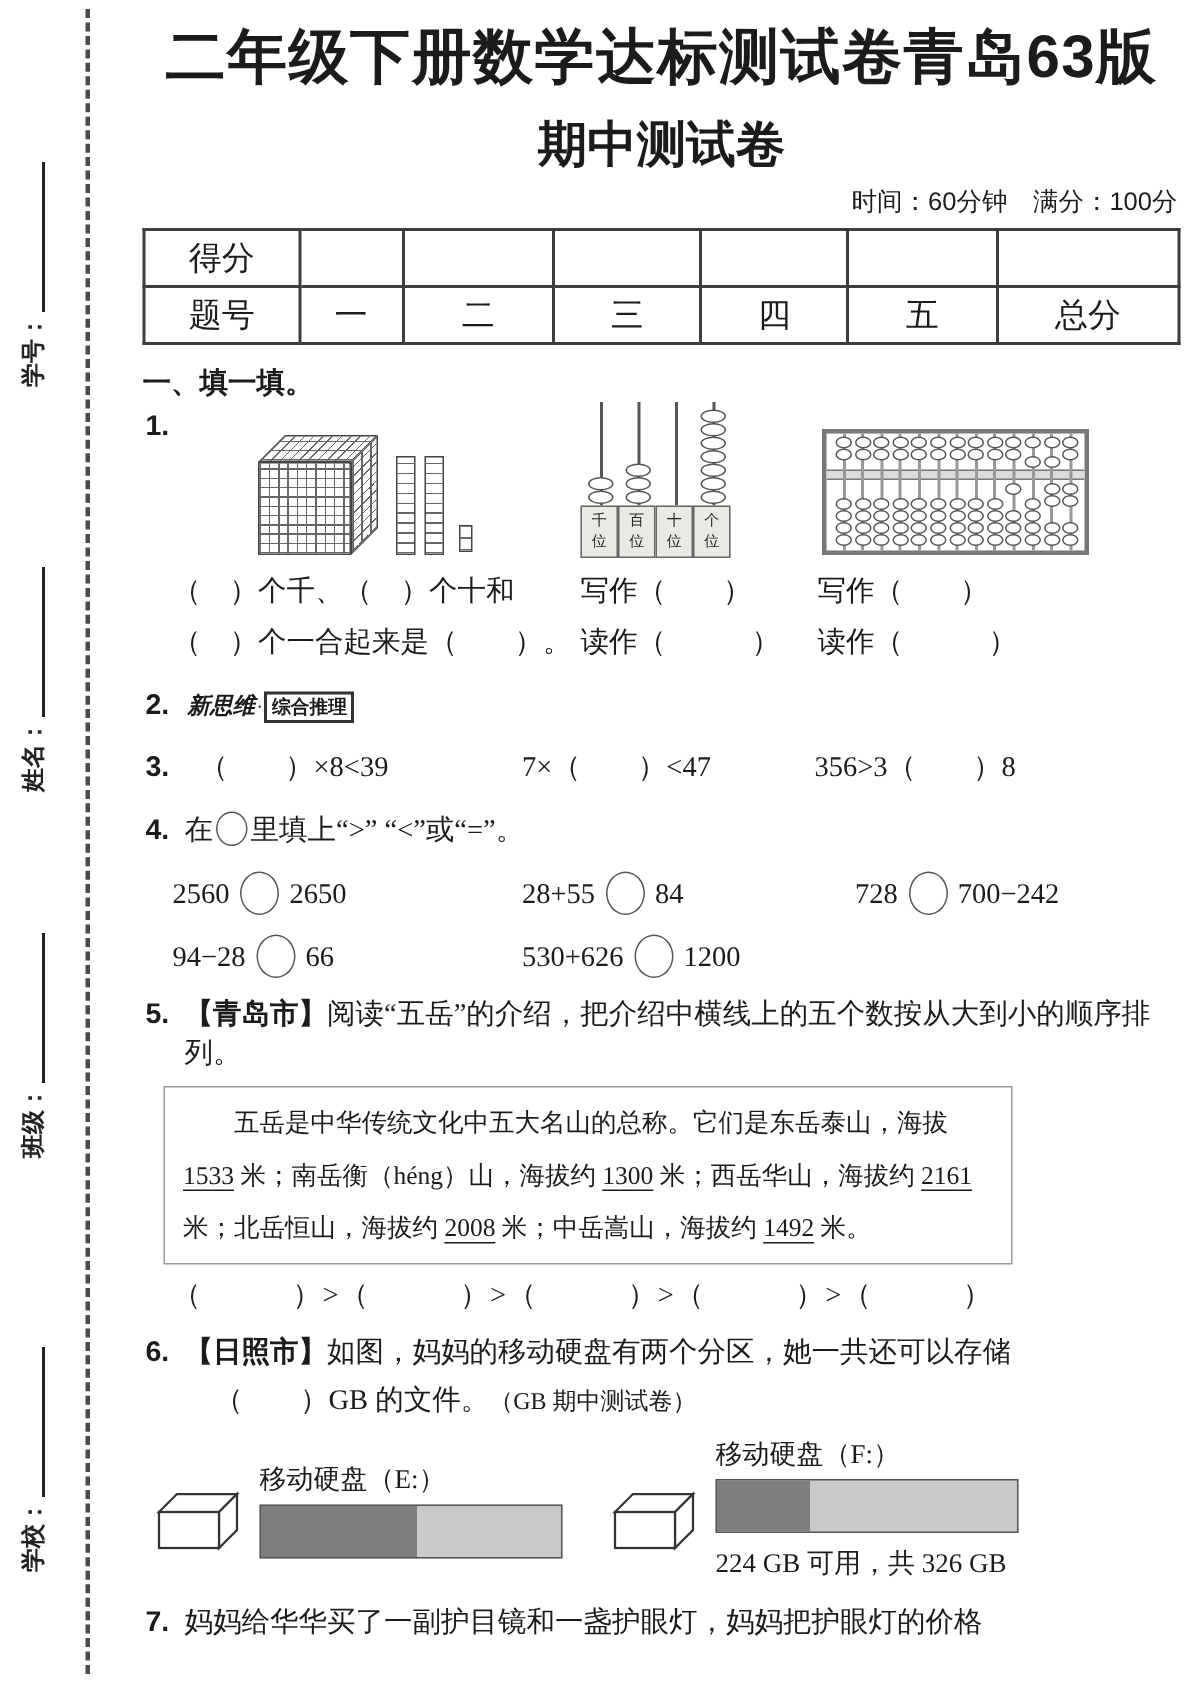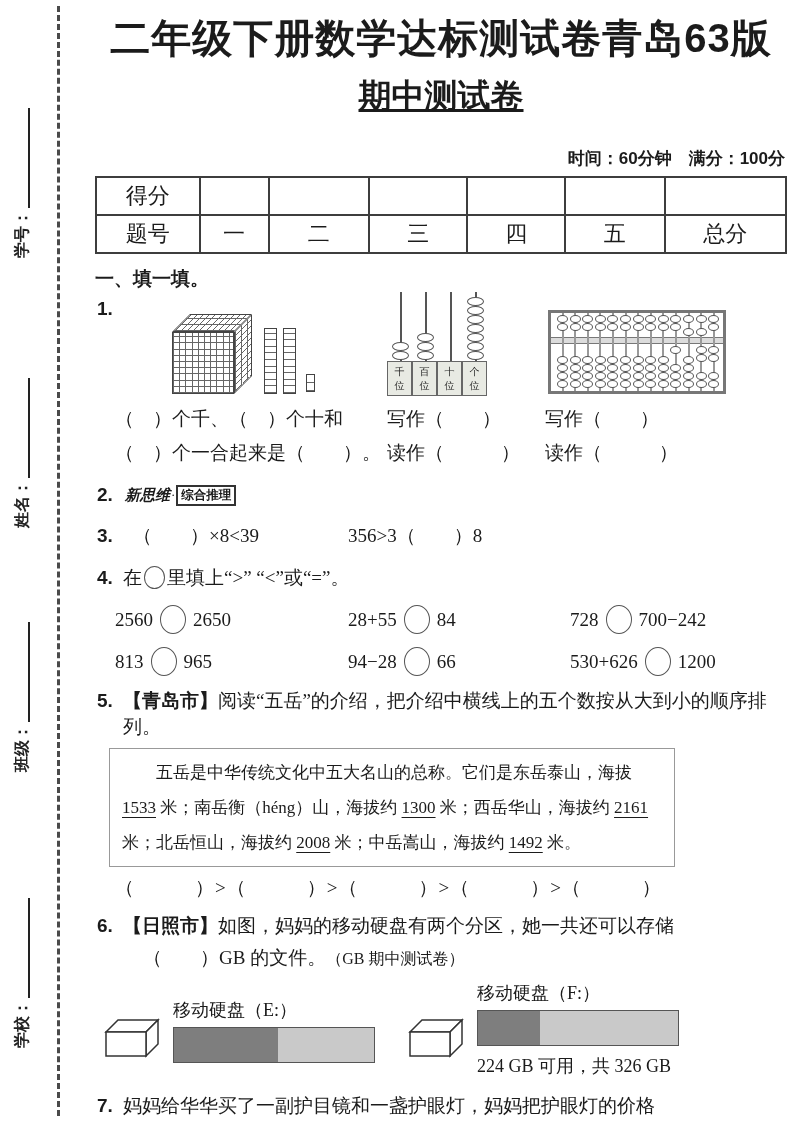--- a/index.html
+++ b/index.html
@@ -16,23 +16,23 @@
                 font-family:"Liberation Sans","DejaVu Sans",sans-serif;
                 font-size:16px; font-weight:700; color:#222; white-space:nowrap; }
   .side-line { flex:1; border-bottom:2px solid #222; margin:0 0 3px 2px; }
 
   
   .content { position:absolute; left:95px; top:0; width:692px; }
 
   .title { margin-top:14px; text-align:center; font-family:"Liberation Sans","DejaVu Sans",sans-serif;
            font-weight:700; font-size:40px; line-height:1.2; letter-spacing:1px; }
   .subtitle { margin-top:12px; text-align:center; font-family:"Liberation Sans","DejaVu Sans",sans-serif;
-              font-weight:700; font-size:33px;text-decoration:underline; }
-  .meta { margin-top:28px; text-align:right; font-family:"Liberation Sans","DejaVu Sans",sans-serif;
-          font-weight:700; font-size:17px; padding-right:2px; }
+              font-weight:700; font-size:33px; }
+  .meta { margin-top:4px; text-align:right; font-family:"Liberation Sans","DejaVu Sans",sans-serif;
+          font-weight:400; font-size:17px; padding-right:2px; }
 
   table.score { width:100%; margin-top:6px; border-collapse:collapse; }
   table.score td { border:2px solid #3d3d3d; height:38px; text-align:center;
                    font-size:22px; font-weight:500; }
 
   .sec-h { margin-top:12px; font-family:"Liberation Sans","DejaVu Sans",sans-serif;
            font-weight:700; font-size:19px; }
 
   .q { position:relative; font-size:19px; line-height:26px; }
   .qnum { position:absolute; left:2px; top:0; font-family:"Liberation Sans","DejaVu Sans",sans-serif;
@@ -344,34 +344,34 @@
           <span class="badge-dot">·</span>
           <span class="badge-box">综合推理</span>
         </span>
       </div>
     </div>
 
     <div class="q mt14">
       <span class="qnum">3.</span>
       <div class="q3-items">
         <span>（　　）×8&lt;39</span>
+        <span>7×（　　）&lt;47</span>
         <span>356&gt;3（　　）8</span>
       </div>
     </div>
 
     <div class="q mt16">
       <span class="qnum">4.</span>
       <div class="qbody">
         <span>在</span><span class="circle small"></span><span>里填上“&gt;” “&lt;”或“=”。</span>
       </div>
       <div class="q4-grid">
         <div><span>2560</span><span class="circle"></span><span>2650</span></div>
         <div><span>28+55</span><span class="circle"></span><span>84</span></div>
         <div><span>728</span><span class="circle"></span><span>700−242</span></div>
-        <div><span>813</span><span class="circle"></span><span>965</span></div>
         <div><span>94−28</span><span class="circle"></span><span>66</span></div>
         <div><span>530+626</span><span class="circle"></span><span>1200</span></div>
       </div>
     </div>
 
     <div class="q mt12">
       <span class="qnum">5.</span>
       <div class="qbody">
         <span class="tag">【青岛市】</span><span>阅读“五岳”的介绍，把介绍中横线上的五个数按从大到小的顺序排列。</span>
       </div>

